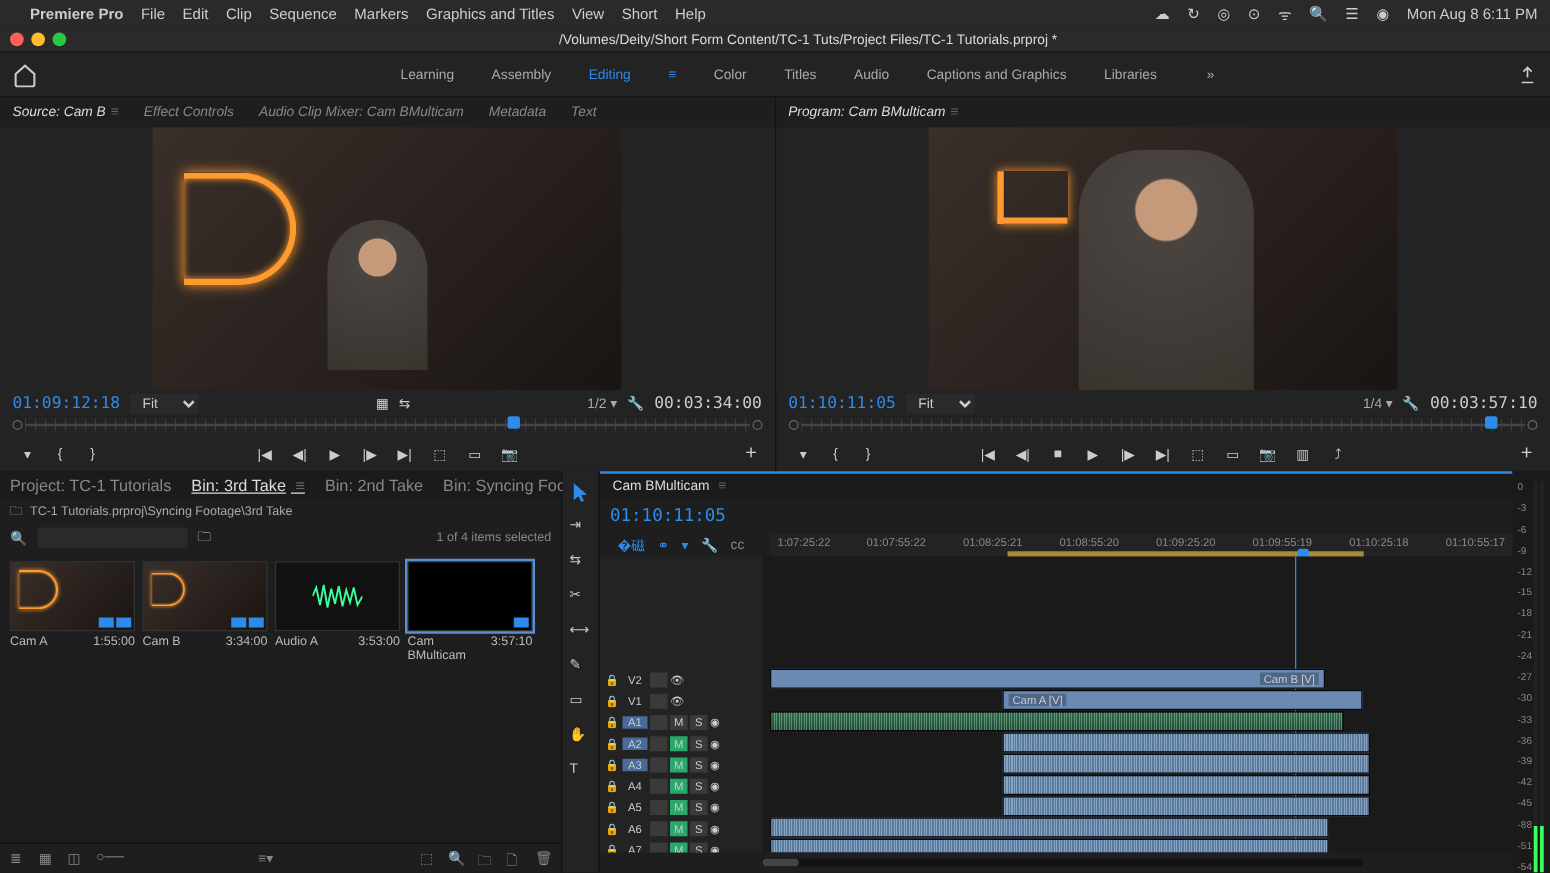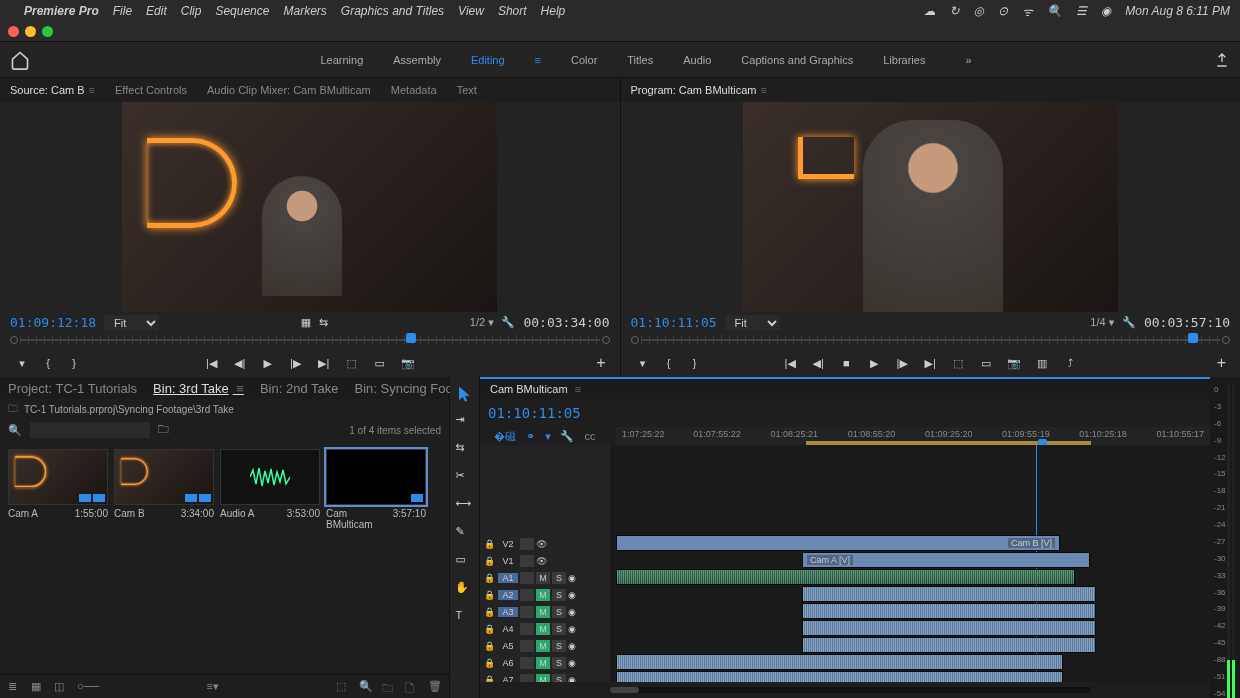--- a/index.html
+++ b/index.html
@@ -1,19 +1,19 @@
 <!DOCTYPE html>
 <html><head>
 <meta charset="utf-8">
 <style>
   * { margin: 0; padding: 0; box-sizing: border-box; font-family: -apple-system, BlinkMacSystemFont, "Segoe UI", sans-serif; }
   html, body { width: 1240px; height: 698px; background: #1a1a1a; color: #ccc; font-size: 11px; overflow: hidden; }
   
   
-  .mac-menubar { height: 22px; background: #2a2a2a; display: flex; align-items: center; padding: 0 10px; gap: 14px; font-size: 12px; font-style: italic; }
+  .mac-menubar { height: 22px; background: #2a2a2a; display: flex; align-items: center; padding: 0 10px; gap: 14px; font-size: 12px; }
   .mac-menubar .apple { font-size: 14px; }
   .mac-menubar .app-name { font-weight: 600; }
   .mac-menubar .menu-item { cursor: pointer; }
   .mac-menubar .spacer { flex: 1; }
   .mac-menubar .right-icons { display: flex; gap: 14px; align-items: center; }
   .mac-menubar .clock { font-size: 12px; }
   
   
   .titlebar { height: 20px; background: #2a2a2a; display: flex; align-items: center; padding-left: 8px; border-bottom: 1px solid #111; }
   .traffic-lights { display: flex; gap: 6px; }
@@ -29,21 +29,21 @@
   .workspaces { flex: 1; display: flex; justify-content: center; gap: 30px; padding-left: 48px; }
   .workspace { color: #aaa; cursor: pointer; }
   .workspace.active { color: #2d8ceb; }
   .ws-more { color: #aaa; margin-left: 10px; }
   .export-icon { width: 16px; height: 16px; color: #ccc; }
   
   
   .main-row { height: 299px; display: flex; background: #232323; }
   .panel { flex: 1; display: flex; flex-direction: column; border-right: 1px solid #111; }
   .panel:last-child { border-right: none; }
-  .panel-tabs { height: 24px; display: flex; align-items: center; gap: 20px; padding: 0 10px; background: #1e1e1e; font-size: 11px; }
+  .panel-tabs { height: 24px; display: flex; align-items: center; gap: 20px; padding: 0 10px; background: #1e1e1e; font-size: 11px; font-style: italic; }
   .panel-tab { color: #888; cursor: pointer; }
   .panel-tab.active { color: #ddd; }
   .panel-tab .eq { color: #666; margin-left: 4px; }
   
   .viewer-area { flex: 1; position: relative; background: #232323; display: flex; align-items: center; justify-content: center; }
   .viewer-frame { background: linear-gradient(135deg, #3a2f2a 0%, #2a221f 50%, #1a1512 100%); position: relative; display: flex; align-items: center; justify-content: center; overflow: hidden; }
   .source-frame { width: 375px; height: 210px; }
   .program-frame { width: 375px; height: 210px; }
   .neon-d { position: absolute; left: 25px; top: 36px; width: 90px; height: 90px; border: 5px solid #ff9a2e; border-radius: 0 50% 50% 0; border-left: none; box-shadow: 0 0 10px #ff9a2e, inset 0 0 6px #ff9a2e; }
   .neon-l { position: absolute; left: 55px; top: 35px; width: 56px; height: 42px; border: 5px solid #ff9a2e; border-top: none; border-right: none; box-shadow: 0 0 8px #ff9a2e; }
@@ -184,20 +184,21 @@
     <span class="clock">Mon Aug 8  6:11 PM</span>
   </div>
 </div>
 
 <div class="titlebar">
   <div class="traffic-lights">
     <span class="tl-close"></span>
     <span class="tl-min"></span>
     <span class="tl-max"></span>
   </div>
+  <div class="title-path">/Volumes/Deity/Short Form Content/TC-1 Tuts/Project Files/TC-1 Tutorials.prproj *</div>
 </div>
 
 <div class="workspace-bar">
   <span class="home-icon"><svg viewBox="0 0 24 24" fill="none" stroke="#ccc" stroke-width="2">
         <path d="M3 11l9-8 9 8v10a2 2 0 01-2 2H5a2 2 0 01-2-2V11z"></path>
       </svg></span>
   <div class="workspaces">
     <span class="workspace">Learning</span>
     <span class="workspace">Assembly</span>
     <span class="workspace active">Editing</span>

